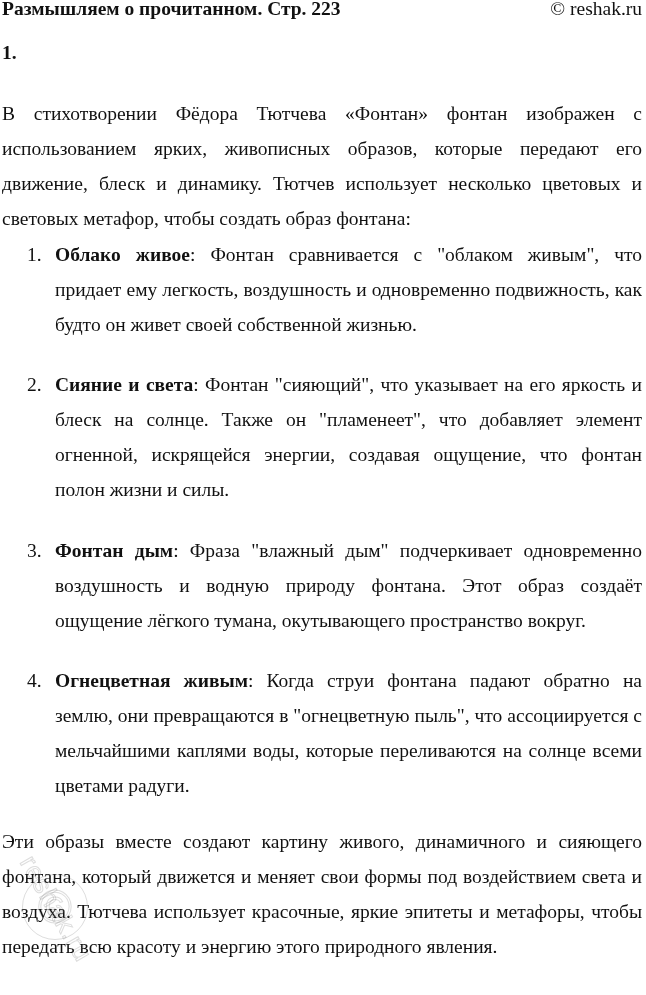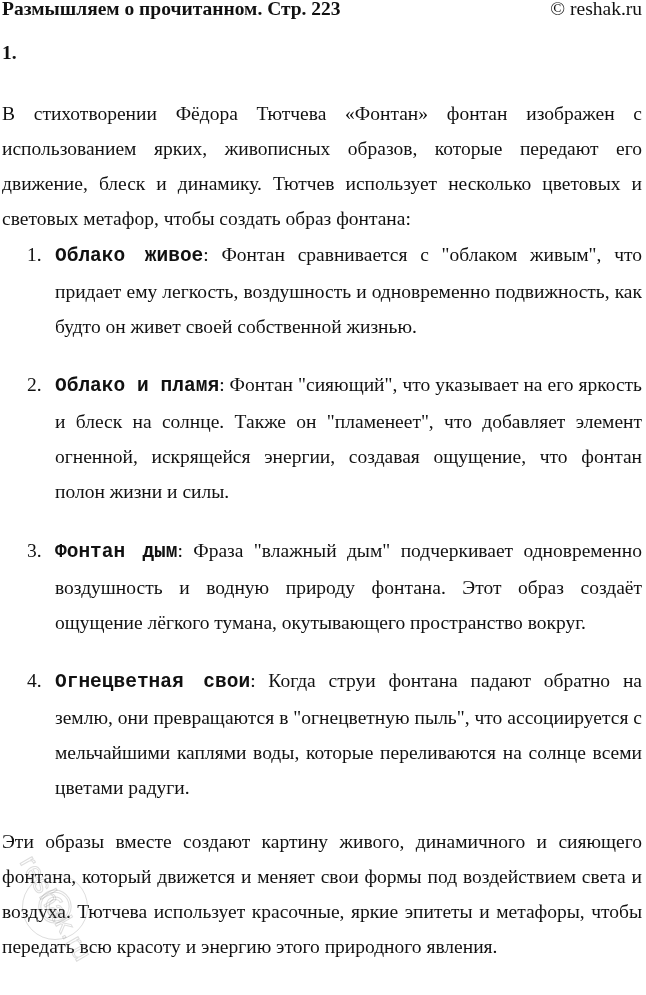--- a/index.html
+++ b/index.html
@@ -70,21 +70,20 @@
       padding-left: 55px;
       text-align: justify;
     }
     .list-item .num {
       position: absolute;
       left: 27px;
       top: 0;
     }
     .list-item .term {
       font-weight: bold;
-      font-family: Liberation Mono, monospace;
     }
     .item-1 { position: absolute; top: 0; left: 0; right: 0; }
     .item-2 { position: absolute; top: 130px; left: 0; right: 0; }
     .item-3 { position: absolute; top: 296px; left: 0; right: 0; }
     .item-4 { position: absolute; top: 426px; left: 0; right: 0; }
     .outro {
       top: 824px;
     }
     .watermark {
       position: absolute;
@@ -137,29 +136,29 @@
   <p>В стихотворении Фёдора Тютчева «Фонтан» фонтан изображен с использованием ярких, живописных образов, которые передают его движение, блеск и динамику. Тютчев использует несколько цветовых и световых метафор, чтобы создать образ фонтана:</p>
 </div>
 
 <div class="list">
   <div class="list-item item-1">
     <span class="num">1.</span>
     <span class="term">Облако живое</span><span>: Фонтан сравнивается с "облаком живым", что придает ему легкость, воздушность и одновременно подвижность, как будто он живет своей собственной жизнью.</span>
   </div>
   <div class="list-item item-2">
     <span class="num">2.</span>
-    <span class="term">Облако и пламя</span><span>: Фонтан "сияющий", что указывает на его яркость и блеск на солнце. Также он "пламенеет", что добавляет элемент огненной, искрящейся энергии, создавая ощущение, что фонтан полон жизни и силы.</span>
+    <span class="term">Сияние и света</span><span>: Фонтан "сияющий", что указывает на его яркость и блеск на солнце. Также он "пламенеет", что добавляет элемент огненной, искрящейся энергии, создавая ощущение, что фонтан полон жизни и силы.</span>
   </div>
   <div class="list-item item-3">
     <span class="num">3.</span>
     <span class="term">Фонтан дым</span><span>: Фраза "влажный дым" подчеркивает одновременно воздушность и водную природу фонтана. Этот образ создаёт ощущение лёгкого тумана, окутывающего пространство вокруг.</span>
   </div>
   <div class="list-item item-4">
     <span class="num">4.</span>
-    <span class="term">Огнецветная свои</span><span>: Когда струи фонтана падают обратно на землю, они превращаются в "огнецветную пыль", что ассоциируется с мельчайшими каплями воды, которые переливаются на солнце всеми цветами радуги.</span>
+    <span class="term">Огнецветная живым</span><span>: Когда струи фонтана падают обратно на землю, они превращаются в "огнецветную пыль", что ассоциируется с мельчайшими каплями воды, которые переливаются на солнце всеми цветами радуги.</span>
   </div>
 </div>
 
 <div class="content outro">
   <p>Эти образы вместе создают картину живого, динамичного и сияющего фонтана, который движется и меняет свои формы под воздействием света и воздуха. Тютчева использует красочные, яркие эпитеты и метафоры, чтобы передать всю красоту и энергию этого природного явления.</p>
 </div>
 
 <div class="watermark">
   <span class="wm-text">reshak.ru</span>
   <span class="wm-circle">©</span>

